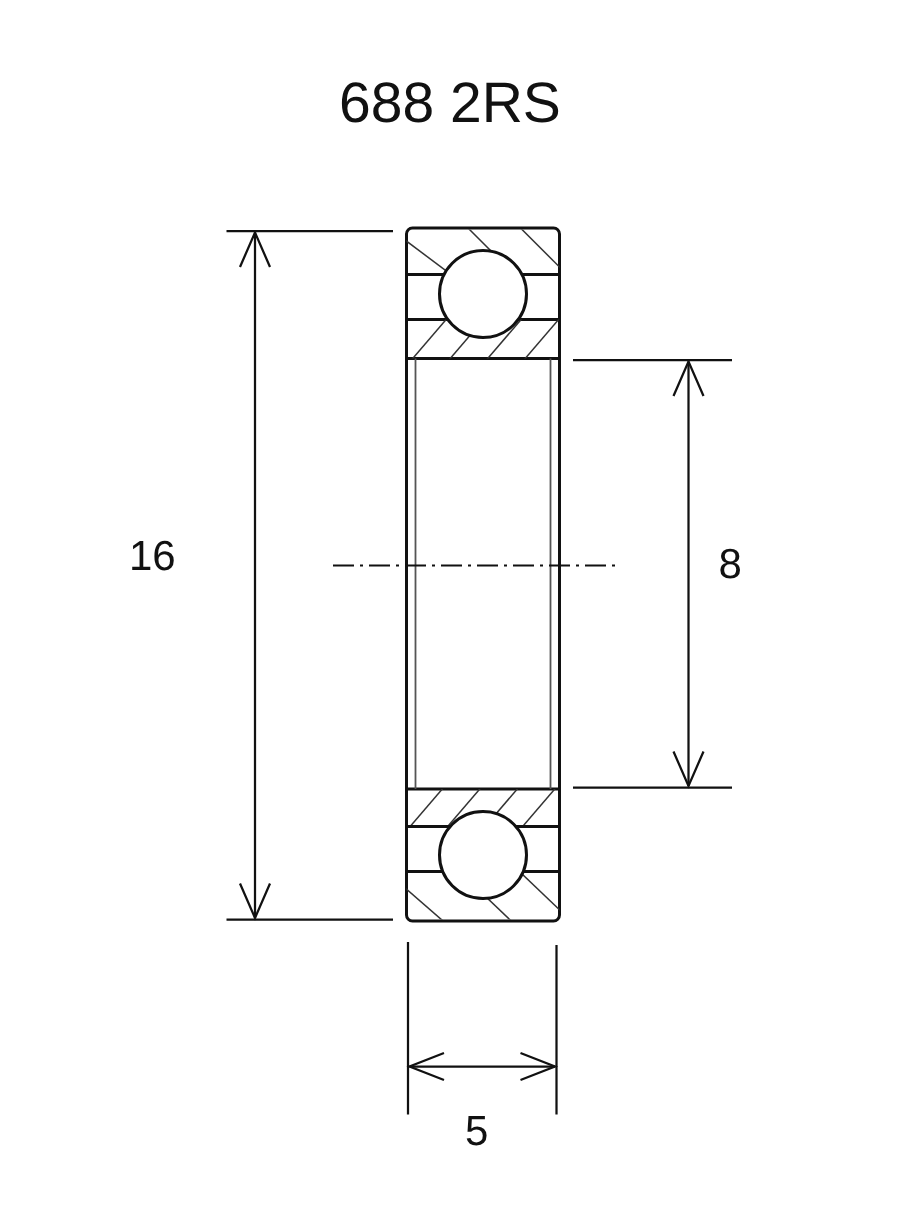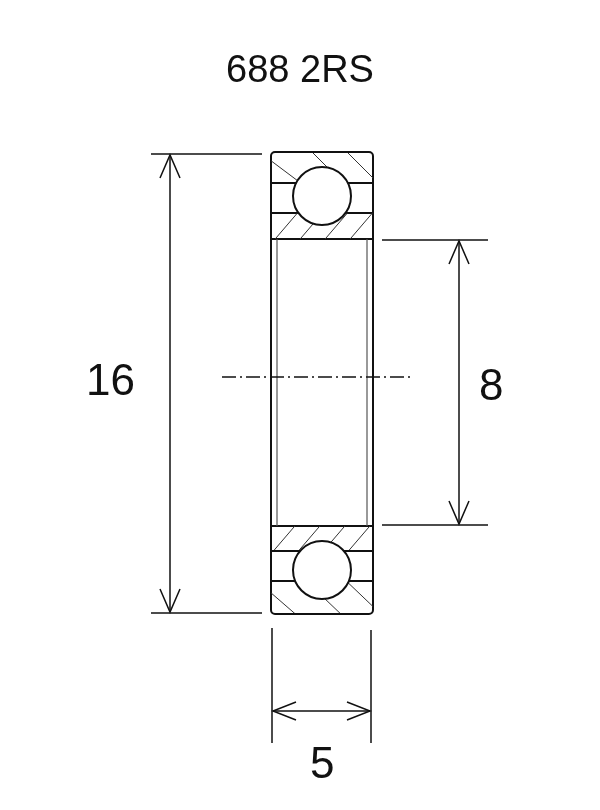--- a/index.html
+++ b/index.html
@@ -3,21 +3,21 @@
 <meta charset="utf-8">
 <style>
   html, body { margin: 0; padding: 0; background: #ffffff; }
   body { width: 600px; height: 810px; position: relative; overflow: hidden; }
   .title {
     position: absolute; left: 0; top: 48px; width: 600px; text-align: center;
     font-family: "Liberation Sans", sans-serif; font-size: 38px; color: #111;
   }
   .dim-label {
     position: absolute; font-family: "Liberation Sans", sans-serif;
-    font-size: 44px; color: #111;
+    font-size: 28px; color: #111;
   }
   svg { position: absolute; left: 0; top: 0; }
 </style>
 </head>
 <body>
 
 <div class="title">688 2RS</div>
 
 <svg width="600" height="810" viewBox="0 0 600 810">
   <defs>

